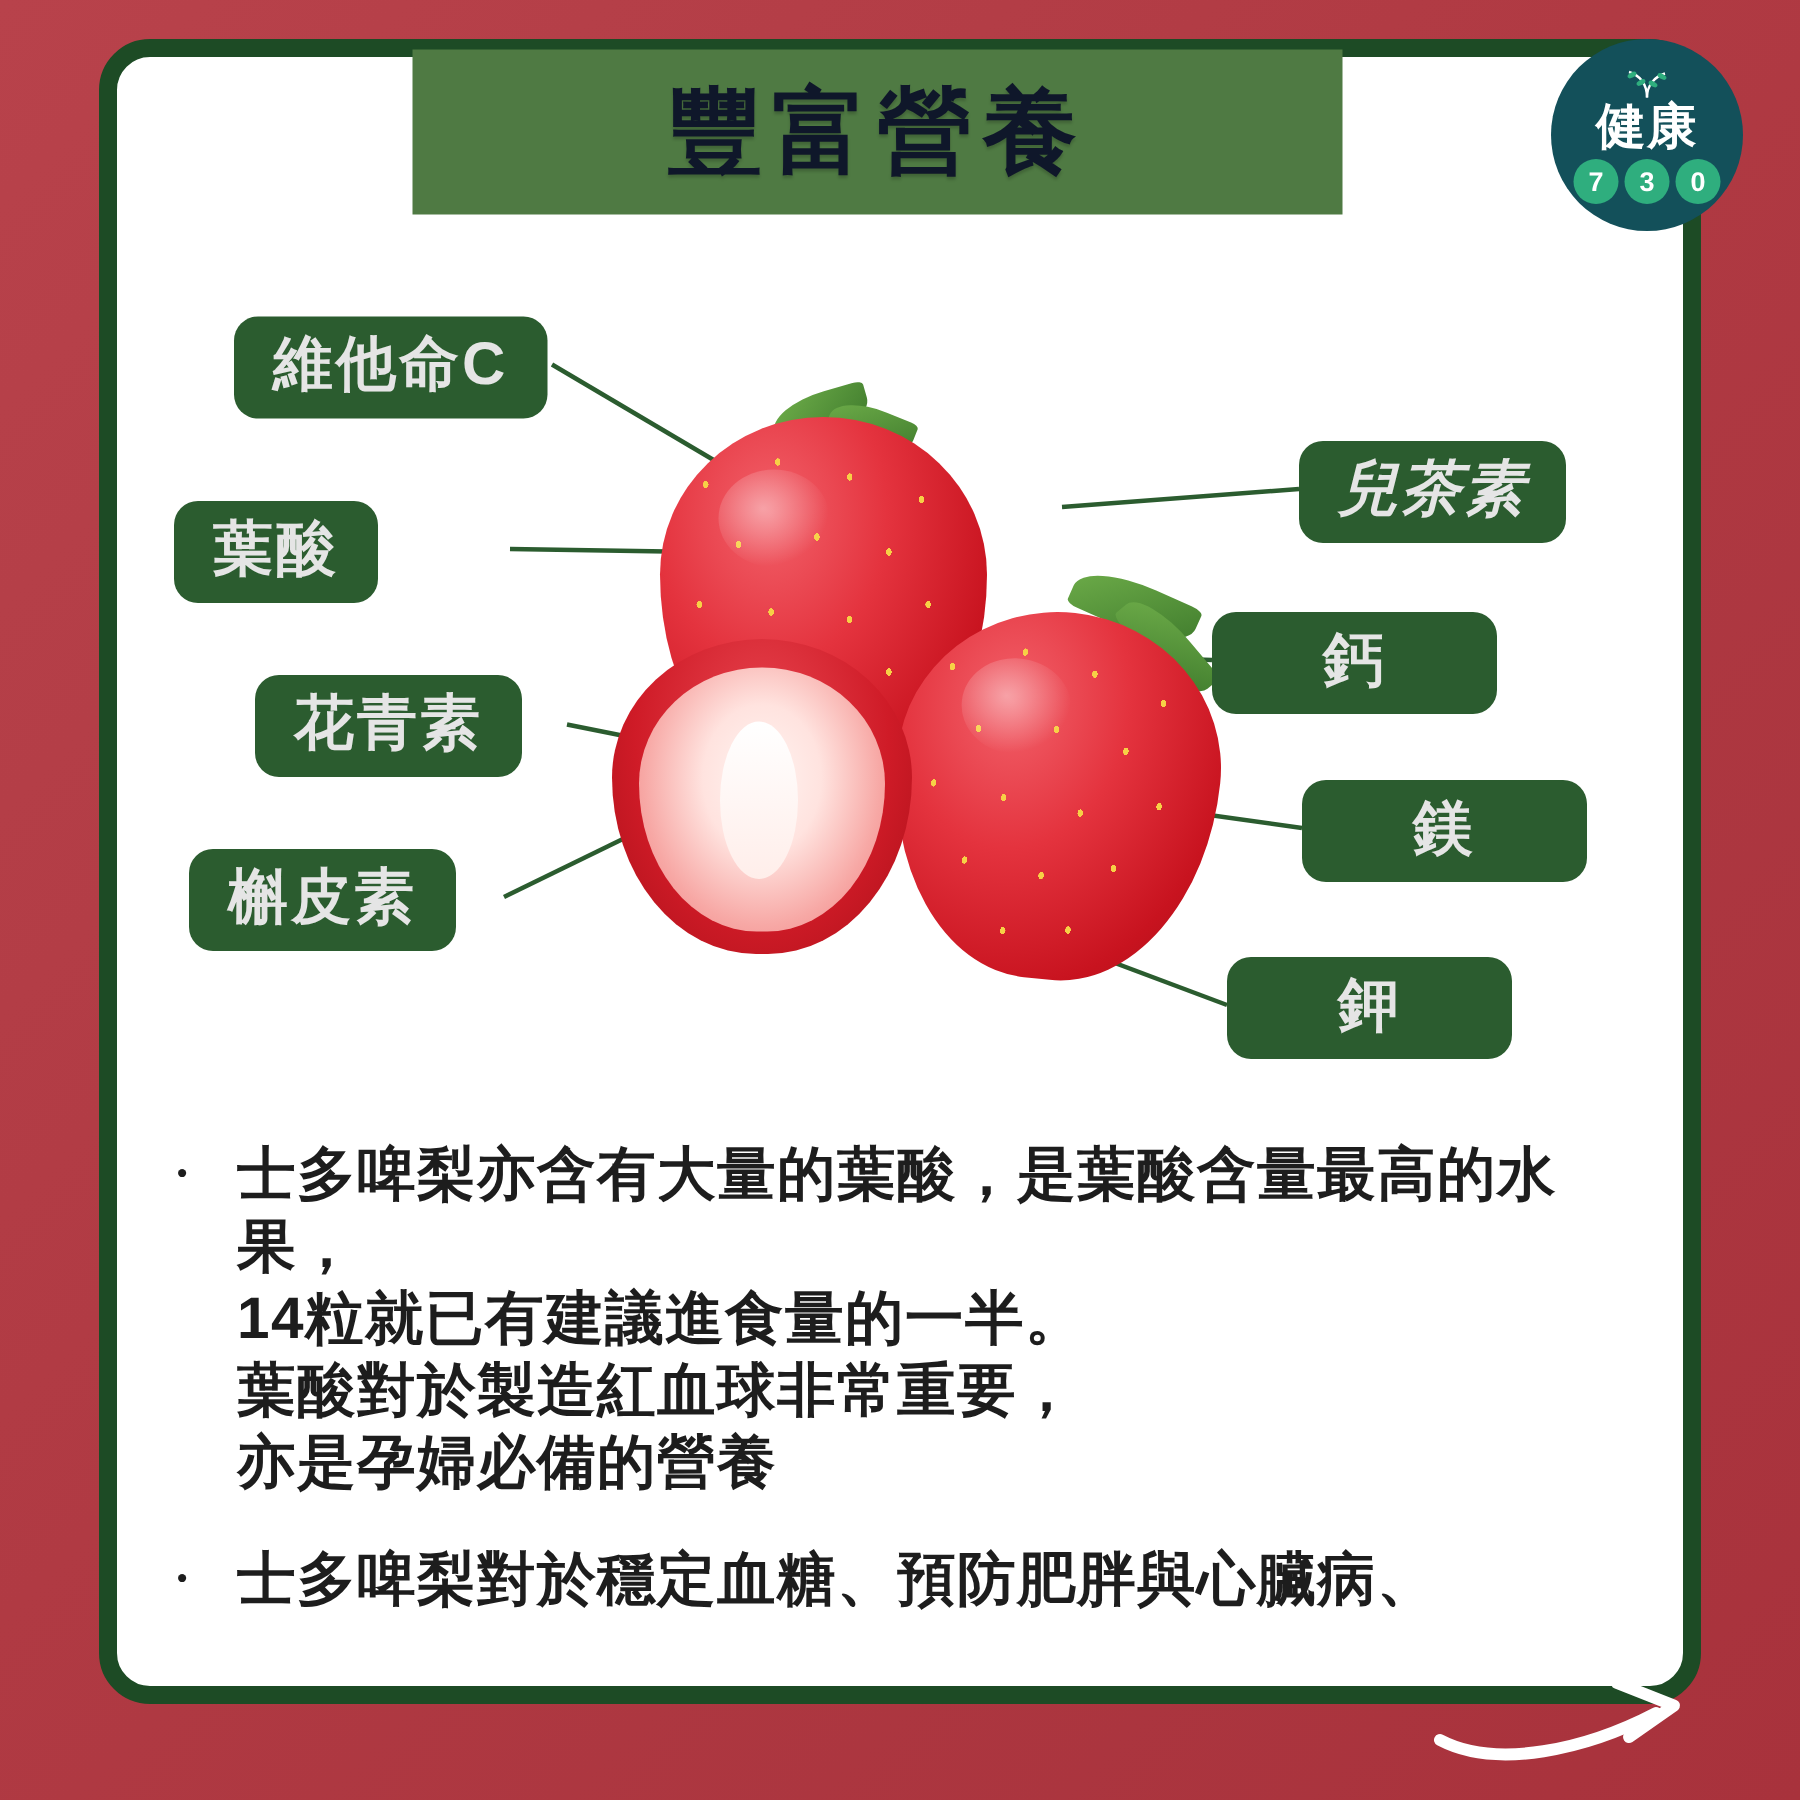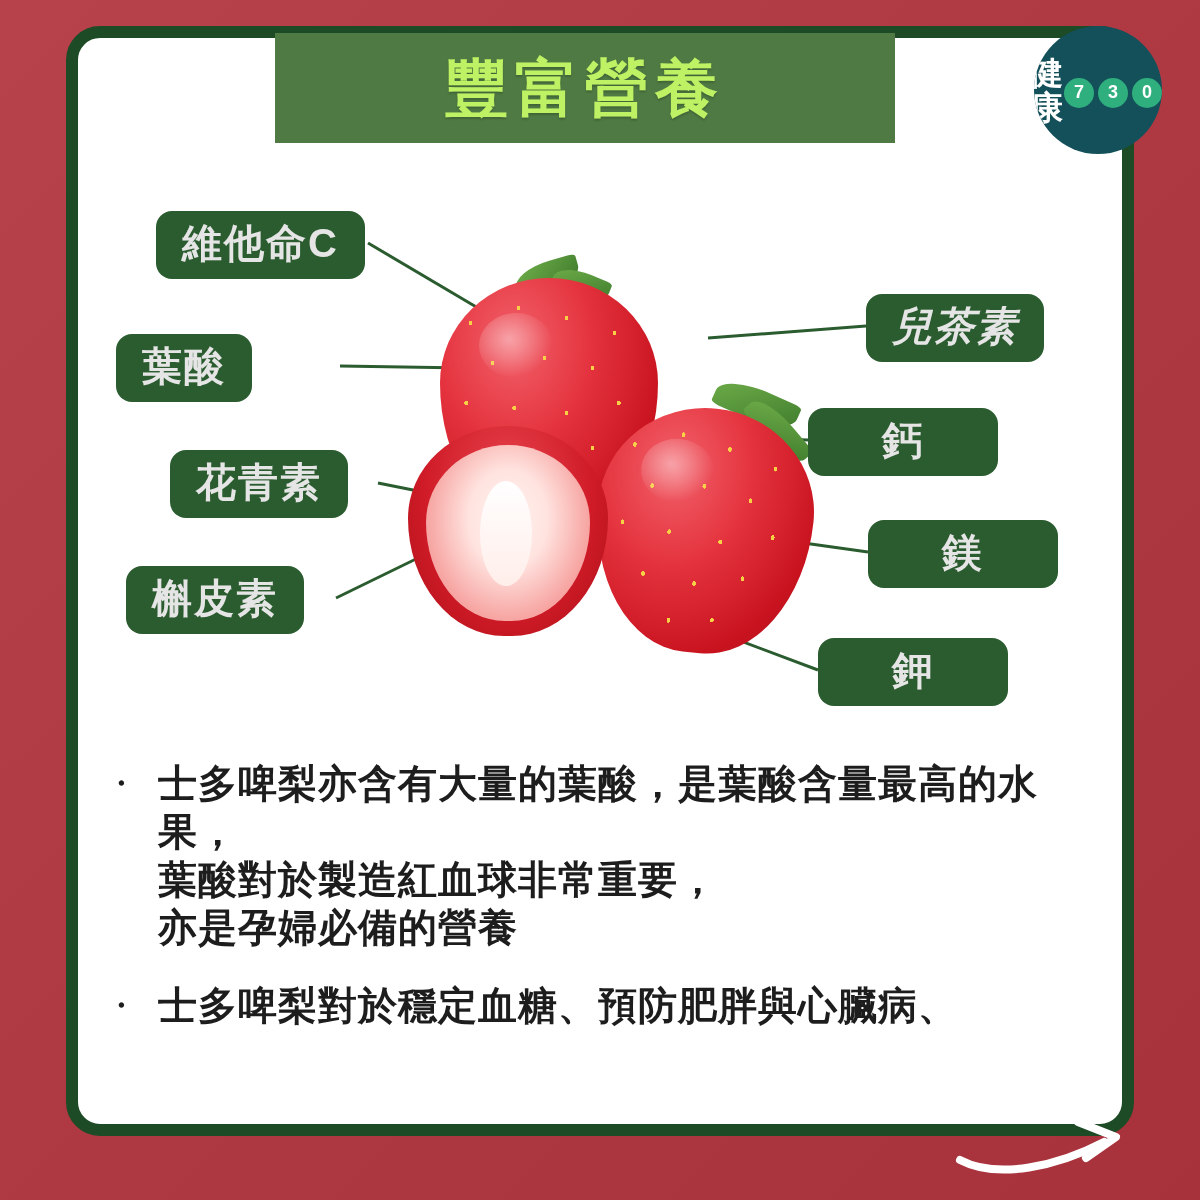--- a/index.html
+++ b/index.html
@@ -41,42 +41,42 @@
     top: 33px;
     width: 620px;
     height: 110px;
     background: #4f7a43;
     display: flex;
     align-items: center;
     justify-content: center;
     z-index: 5;
   }
   .header-title {
-    color: #bef264;
+    color: #0f172a;
     font-size: 63px;
     font-weight: bold;
     letter-spacing: 7px;
     line-height: 1;
     text-shadow: 0 2px 2px rgba(0,0,0,0.18);
   }
 
   
   .logo {
     position: absolute;
     right: 38px;
     top: 26px;
     width: 128px;
     height: 128px;
     border-radius: 50%;
     background: #13505a;
     z-index: 8;
     display: flex;
-    flex-direction: row;
+    flex-direction: column;
     align-items: center;
-    justify-content: flex-end;
+    justify-content: center;
     overflow: hidden;
   }
   .logo-sprig {
     width: 34px;
     height: 20px;
     margin-top: 2px;
     position: relative;
   }
   .logo-sprig svg { display: block; }
   .logo-word {
@@ -371,20 +371,21 @@
     <div class="label lbl-mg">鎂</div>
     <div class="label lbl-k">鉀</div>
   </div>
 
   <div class="body-text">
 
     <div class="bullet">
       <div class="bullet-dot">・</div>
       <div class="bullet-lines">
         <div>士多啤梨亦含有大量的葉酸，是葉酸含量最高的水果，</div>
+        <div>14粒就已有建議進食量的一半。</div>
         <div>葉酸對於製造紅血球非常重要，</div>
         <div>亦是孕婦必備的營養</div>
       </div>
     </div>
 
     <div class="bullet">
       <div class="bullet-dot">・</div>
       <div class="bullet-lines">
         <div>士多啤梨對於穩定血糖、預防肥胖與心臟病、</div>
       </div>

